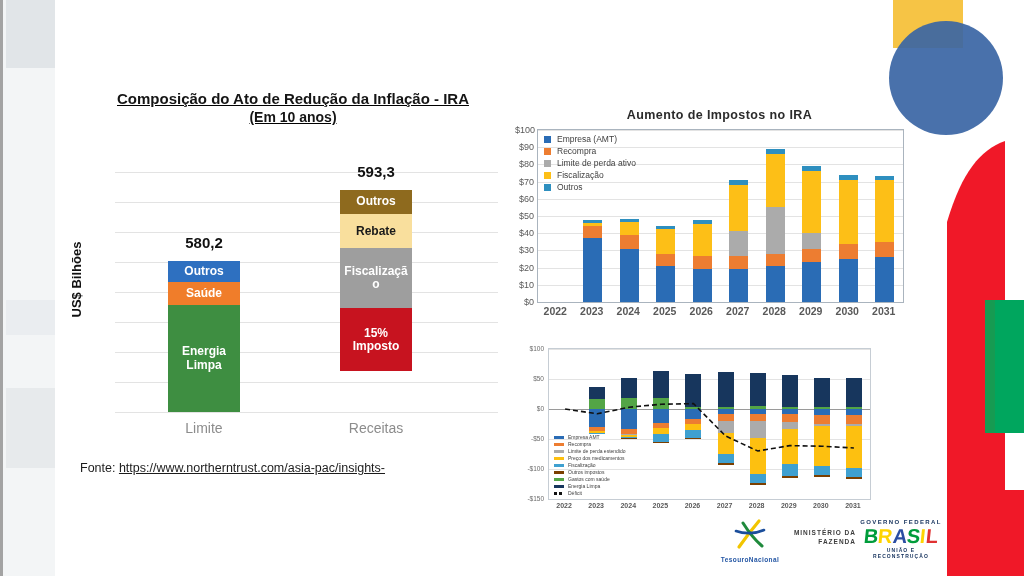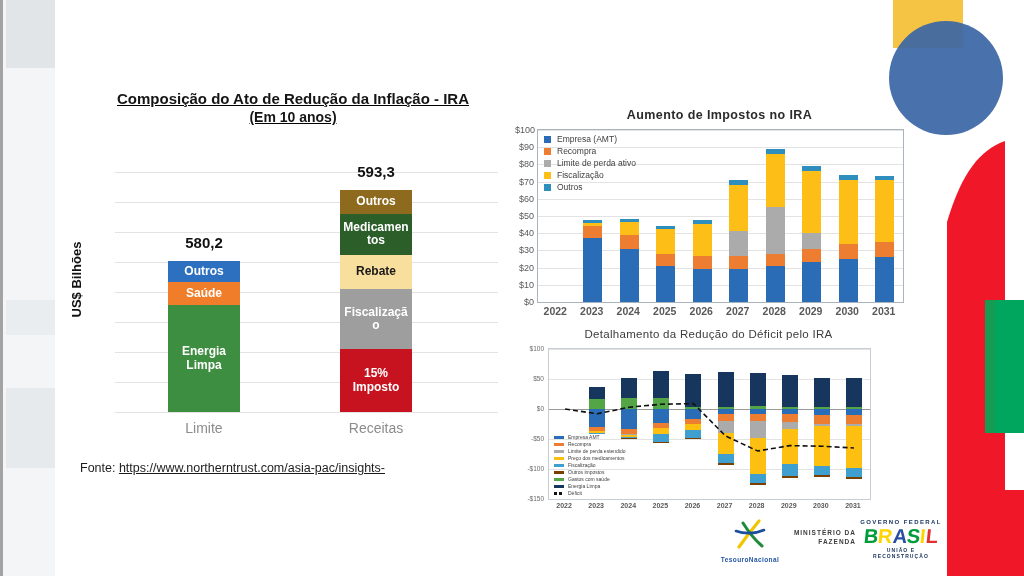--- a/index.html
+++ b/index.html
@@ -105,21 +105,20 @@
         <div class="gl" style="top: 242px;"></div>
         <div class="lc-col" style="left: 53px; top: 91.2px; height: 150.8px;">
           <div class="lc-seg" style="height: 20.54px; background: rgb(46, 112, 192); color: rgb(255, 255, 255);">Outros</div>
           <div class="lc-seg" style="height: 23.4px; background: rgb(240, 125, 42); color: rgb(255, 255, 255);">Saúde</div>
           <div class="lc-seg" style="height: 106.86px; background: rgb(62, 142, 65); color: rgb(255, 255, 255);">Energia Limpa</div>
         </div>
         <div class="lc-total" style="left: 33px; top: 64.2px;">580,2</div>
         <div class="lc-cat" style="left: 33px;">Limite</div>
         <div class="lc-col" style="left: 225px; top: 19.7px; height: 222.3px;">
           <div class="lc-seg" style="height: 24.18px; background: rgb(142, 106, 30); color: rgb(255, 255, 255);">Outros</div>
-          <div class="lc-seg" style="height: 40.82px; background: rgb(44, 94, 42); color: rgb(255, 255, 255);">Medicamentos</div>
           <div class="lc-seg" style="height: 34.58px; background: rgb(249, 223, 157); color: rgb(26, 26, 26);">Rebate</div>
           <div class="lc-seg" style="height: 59.8px; background: rgb(158, 158, 158); color: rgb(255, 255, 255);">Fiscalização</div>
           <div class="lc-seg" style="height: 62.92px; background: rgb(199, 19, 31); color: rgb(255, 255, 255);">15% Imposto</div>
         </div>
         <div class="lc-total" style="left: 205px; top: -7.3px;">593,3</div>
         <div class="lc-cat" style="left: 205px;">Receitas</div>
       </div>
   </div>
 
   <div id="source">
@@ -220,21 +219,20 @@
       <div class="xlab" style="left: 134.75px; top: 197px; width: 30px;">2025</div>
       <div class="xlab" style="left: 171.25px; top: 197px; width: 30px;">2026</div>
       <div class="xlab" style="left: 207.75px; top: 197px; width: 30px;">2027</div>
       <div class="xlab" style="left: 244.25px; top: 197px; width: 30px;">2028</div>
       <div class="xlab" style="left: 280.75px; top: 197px; width: 30px;">2029</div>
       <div class="xlab" style="left: 317.25px; top: 197px; width: 30px;">2030</div>
       <div class="xlab" style="left: 353.75px; top: 197px; width: 30px;">2031</div>
     </div>
 
   <div id="def">
-    <div id="def-title" class="rc-title">Detalhamento da Redução do Déficit pelo IRA</div>
     <div id="def-plot" class="plot">
         <div class="gl" style="top: 0px;"></div>
         <div class="gl" style="top: 30px;"></div>
         <div id="zero-line" style="position: absolute; left: 0px; width: 100%; top: 60px; height: 1px; background: rgb(154, 154, 154);"></div>
         <div class="gl" style="top: 90px;"></div>
         <div class="gl" style="top: 120px;"></div>
         <div class="bar-seg" style="left: 40.15px; width: 16px; height: 18px; background: rgb(42, 108, 181); top: 60px;"></div>
         <div class="bar-seg" style="left: 40.15px; width: 16px; height: 4.2px; background: rgb(237, 125, 49); top: 78px;"></div>
         <div class="bar-seg" style="left: 40.15px; width: 16px; height: 1.8px; background: rgb(253, 192, 16); top: 82.2px;"></div>
         <div class="bar-seg" style="left: 40.15px; width: 16px; height: 1.2px; background: rgb(63, 160, 208); top: 84px;"></div>

